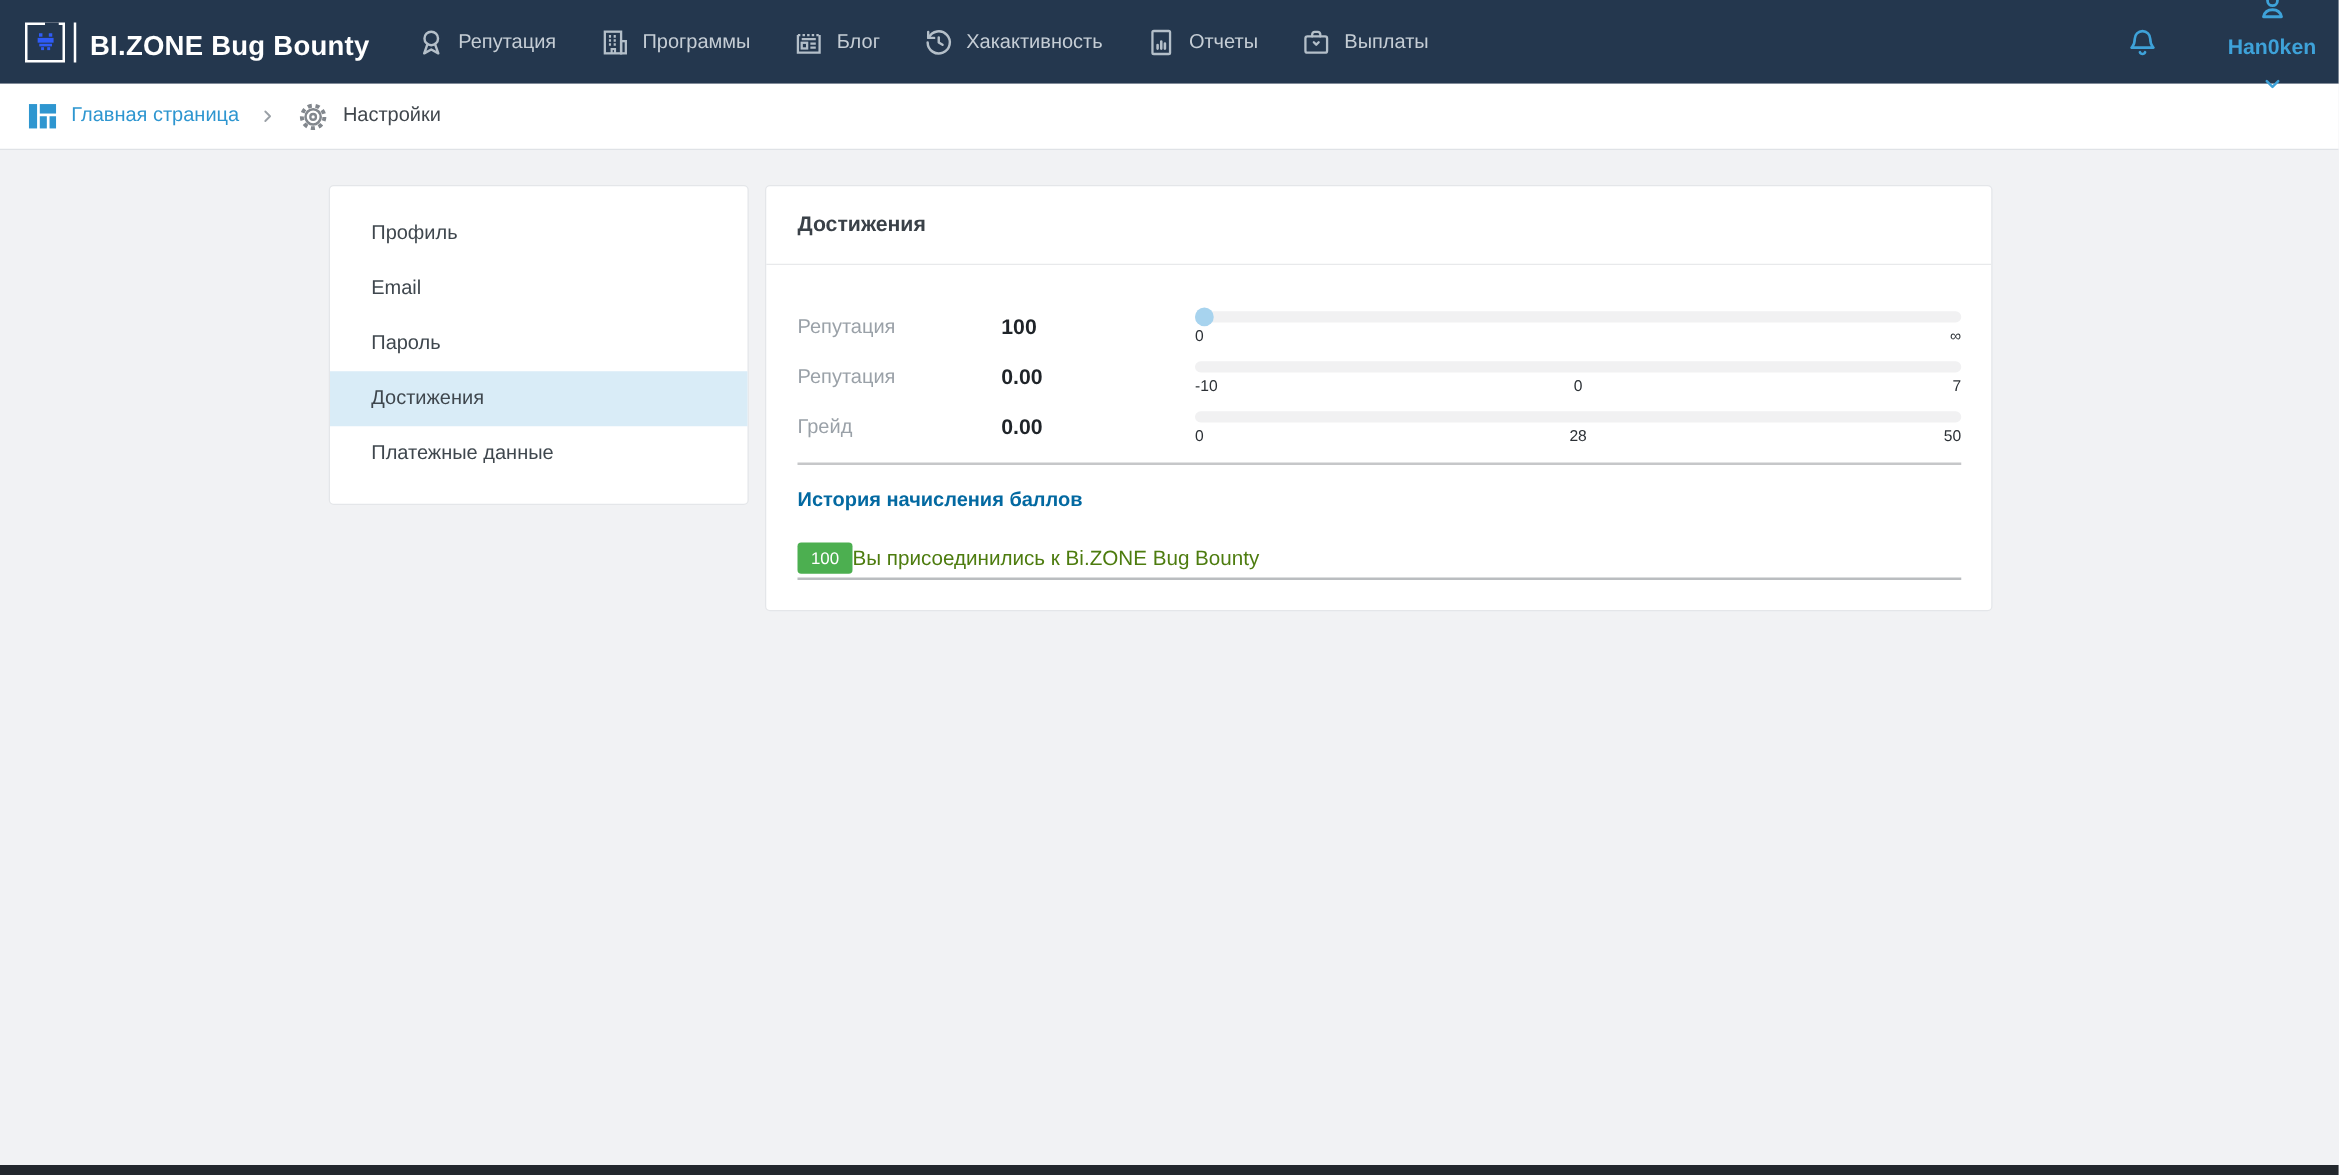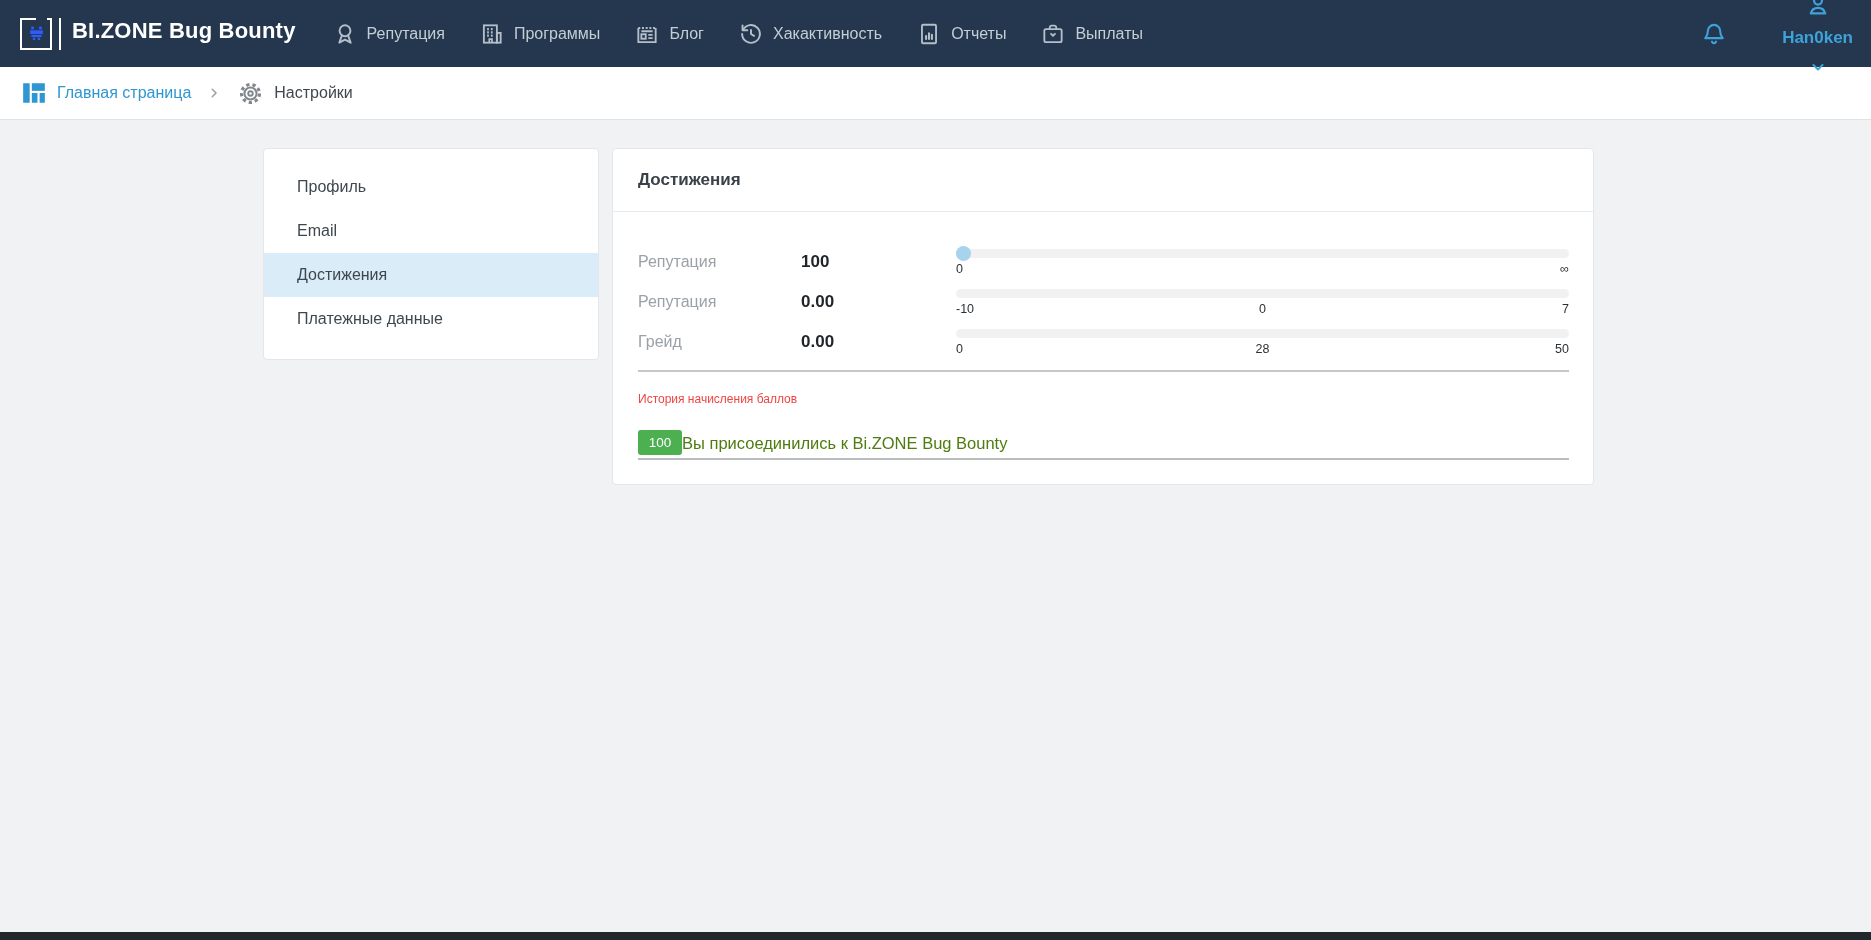--- a/index.html
+++ b/index.html
@@ -12,21 +12,21 @@
     color:#3c434a;
   }
   
   .topbar {
     height:67px;
     background:var(--header_bg,#24374e);
     display:flex;
     align-items:center;
     padding:0 18px 0 20px;
   }
-  .brand { display:flex; align-items:flex-start; cursor:pointer; }
+  .brand { display:flex; align-items:flex-end; cursor:pointer; }
   .brand-mark {
     position:relative;
     width:32px; height:32px;
     border:2px solid #ffffff;
     display:flex; align-items:center; justify-content:center;
   }
   .brand-mark::after {          
     content:"";
     position:absolute;
     top:-2px; right:3px;
@@ -94,21 +94,21 @@
     position:absolute; left:0; top:-3px;
     width:15px; height:15px; border-radius:50%;
     background:var(--handle,#a7d3ee); cursor:grab;
   }
   .ticks { display:flex; margin-top:4px; font-size:12.5px; color:#2c3136; }
   .ticks span { flex:1; }
   .tick-l { text-align:left; }
   .tick-c { text-align:center; }
   .tick-r { text-align:right; }
   .divider { border-top:2px solid #c6c7c9; margin-top:8px; }
-  .history-title { margin-top:20px; font-size:12px; font-weight:normal; color:#ef4444; }
+  .history-title { margin-top:20px; font-size:16px; font-weight:bold; color:#0369a1; }
   .history-row {
     margin-top:24px; display:flex; align-items:center;
     border-bottom:2px solid #babdc0; padding-bottom:1px;
   }
   .points-badge {
     width:44px; height:25px; border-radius:3px;
     background:var(--badge,#4caf50); color:#ffffff;
     font-size:13.5px; display:flex; align-items:center; justify-content:center;
     margin-bottom:2px;
   }
@@ -258,20 +258,23 @@
 
 <div class="content">
 
   <div class="panel sidebar">
     <div class="side-item">
       <span>Профиль</span>
     </div>
     <div class="side-item">
       <span>Email</span>
     </div>
+    <div class="side-item">
+      <span>Пароль</span>
+    </div>
     <div class="side-item active">
       <span>Достижения</span>
     </div>
     <div class="side-item">
       <span>Платежные данные</span>
     </div>
   </div>
 
   <div class="panel main">
     <div class="main-header">

